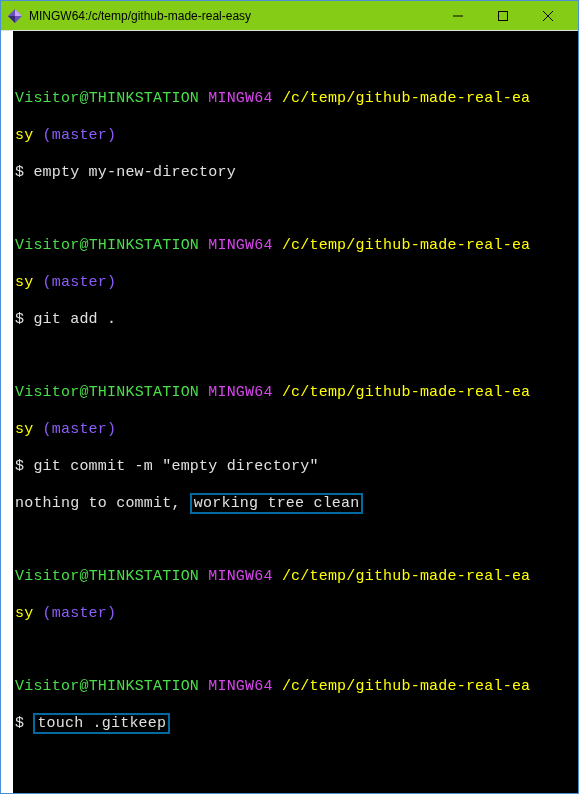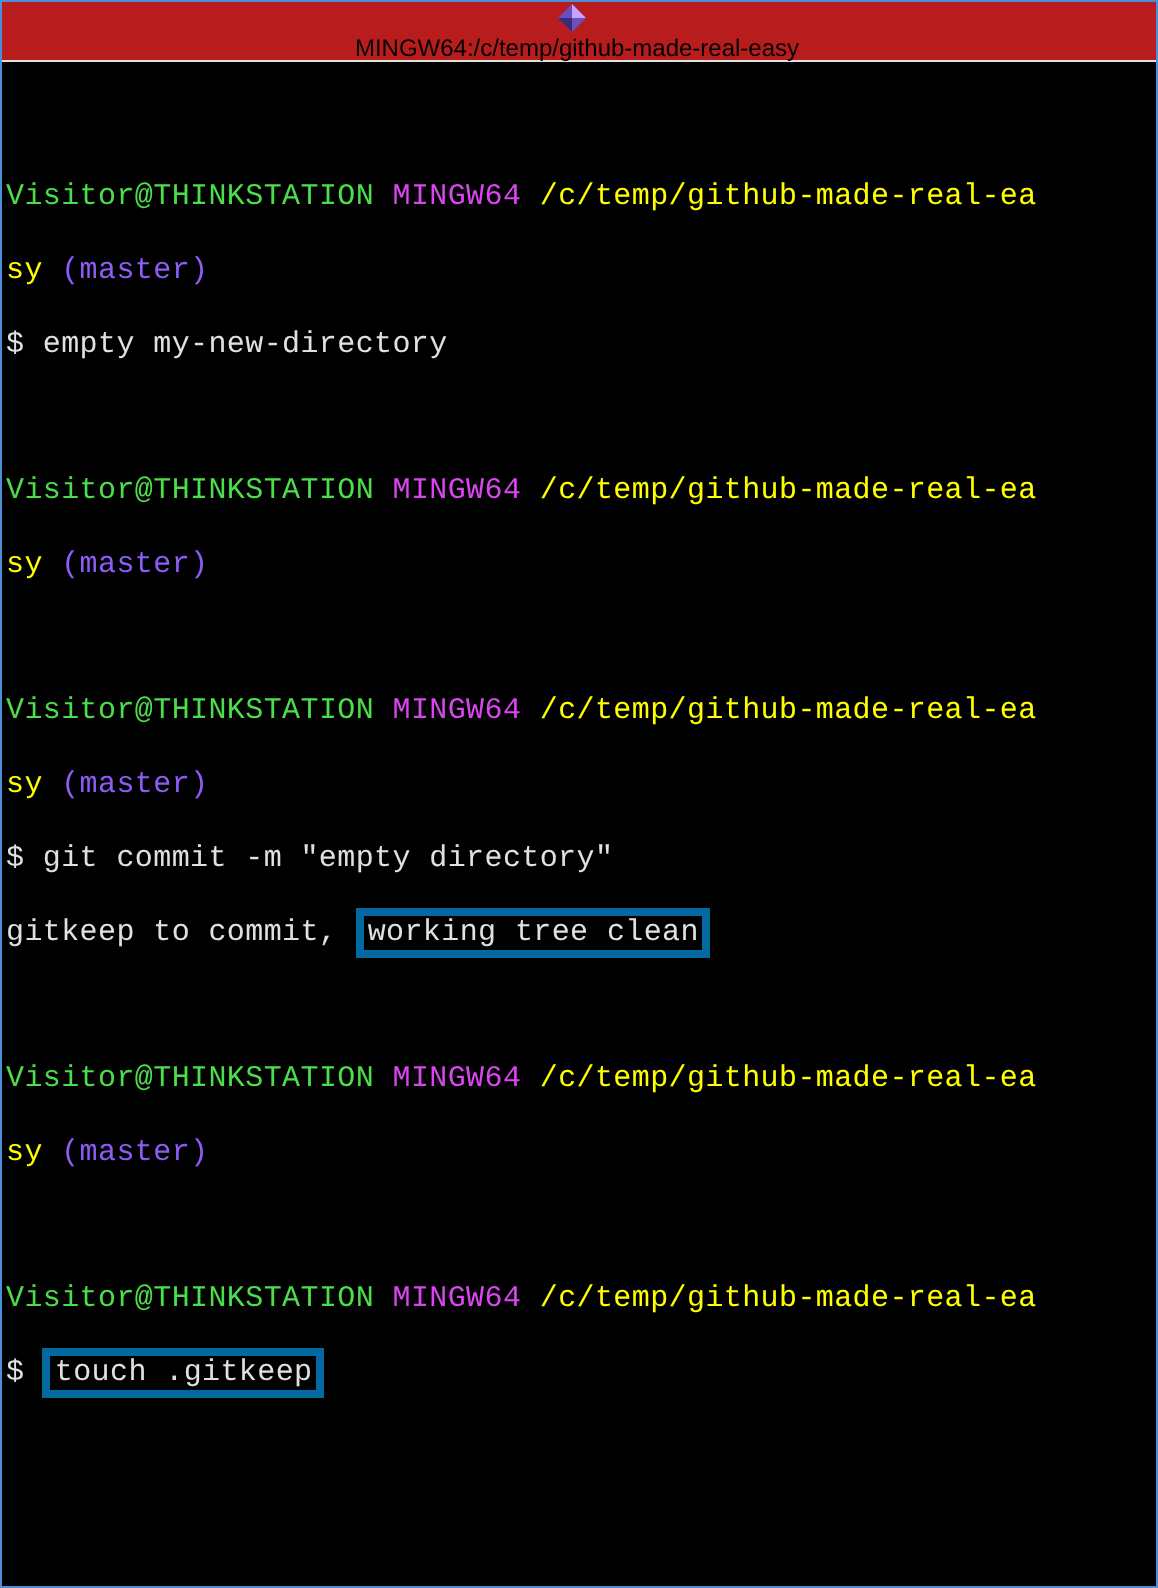--- a/index.html
+++ b/index.html
@@ -7,26 +7,25 @@
     width: 579px;
     height: 794px;
     font-family: 'Consolas', 'Courier New', monospace;
     font-size: 15px;
     background: #fff;
     overflow: hidden;
     border: 1px solid #4a90d9;
   }
   .titlebar {
     height: 30px;
-    background: #b91c1c;
+    background: #84cc16;
     display: flex;
     align-items: center;
     padding: 0 8px 0 6px;
     border-bottom: 1px solid #e0e0e0;
-    flex-direction: column;
   }
   .titlebar-icon {
     width: 16px; height: 16px;
     margin-right: 6px;
     display: inline-flex;
     align-items: center;
     justify-content: center;
   }
   .titlebar-title {
     flex: 1;
@@ -46,29 +45,30 @@
   .terminal {
     background: #000;
     color: #c0c0c0;
     height: calc(794px - 30px);
     padding: 4px 2px 2px 2px;
     line-height: 1.23;
     letter-spacing: 0.2px;
     overflow: hidden;
     white-space: pre-wrap;
     word-break: break-all;
+    margin-left: 12px;
   }
   .line { display: block; }
   .user { color: #4ade4a; }
   .host { color: #d946ef; }
   .path { color: #ffff00; }
   .branch { color: #8b5cf6; }
   .wht { color: #e0e0e0; }
   .redbox {
-    border: 4px solid #0369a1;
+    border: 2px solid #0369a1;
     display: inline;
     padding: 0 2px;
   }
   .spacer { height: 18px; }
 </style>
 </head>
 <body>
 
 <div class="titlebar">
   <span class="titlebar-icon">
@@ -100,25 +100,26 @@
 </div>
 
 <div class="terminal">
 <div class="spacer"></div>
 <span class="line"><span class="user">Visitor</span><span class="user">@</span><span class="user">THINKSTATION</span><span class="host"> MINGW64 </span><span class="path">/c/temp/github-made-real-ea</span></span>
 <span class="line"><span class="path">sy</span><span class="branch"> (master)</span></span>
 <span class="line"><span class="wht">$ </span><span class="wht">empty my-new-directory</span></span>
 <div class="spacer"></div>
 <span class="line"><span class="user">Visitor</span><span class="user">@</span><span class="user">THINKSTATION</span><span class="host"> MINGW64 </span><span class="path">/c/temp/github-made-real-ea</span></span>
 <span class="line"><span class="path">sy</span><span class="branch"> (master)</span></span>
+<span class="line"><span class="wht">$ </span><span class="wht">git add .</span></span>
 <div class="spacer"></div>
 <span class="line"><span class="user">Visitor</span><span class="user">@</span><span class="user">THINKSTATION</span><span class="host"> MINGW64 </span><span class="path">/c/temp/github-made-real-ea</span></span>
 <span class="line"><span class="path">sy</span><span class="branch"> (master)</span></span>
 <span class="line"><span class="wht">$ </span><span class="wht">git commit -m "empty directory"</span></span>
-<span class="line"><span class="wht">gitkeep to commit, </span><span class="redbox wht">working tree clean</span></span>
+<span class="line"><span class="wht">nothing to commit, </span><span class="redbox wht">working tree clean</span></span>
 <div class="spacer"></div>
 <span class="line"><span class="user">Visitor</span><span class="user">@</span><span class="user">THINKSTATION</span><span class="host"> MINGW64 </span><span class="path">/c/temp/github-made-real-ea</span></span>
 <span class="line"><span class="path">sy</span><span class="branch"> (master)</span></span>
 <div class="spacer"></div>
 <span class="line"><span class="user">Visitor</span><span class="user">@</span><span class="user">THINKSTATION</span><span class="host"> MINGW64 </span><span class="path">/c/temp/github-made-real-ea</span></span>
 <span class="line"><span class="wht">$ </span><span class="redbox wht">touch .gitkeep</span></span>
 
 
 
 

